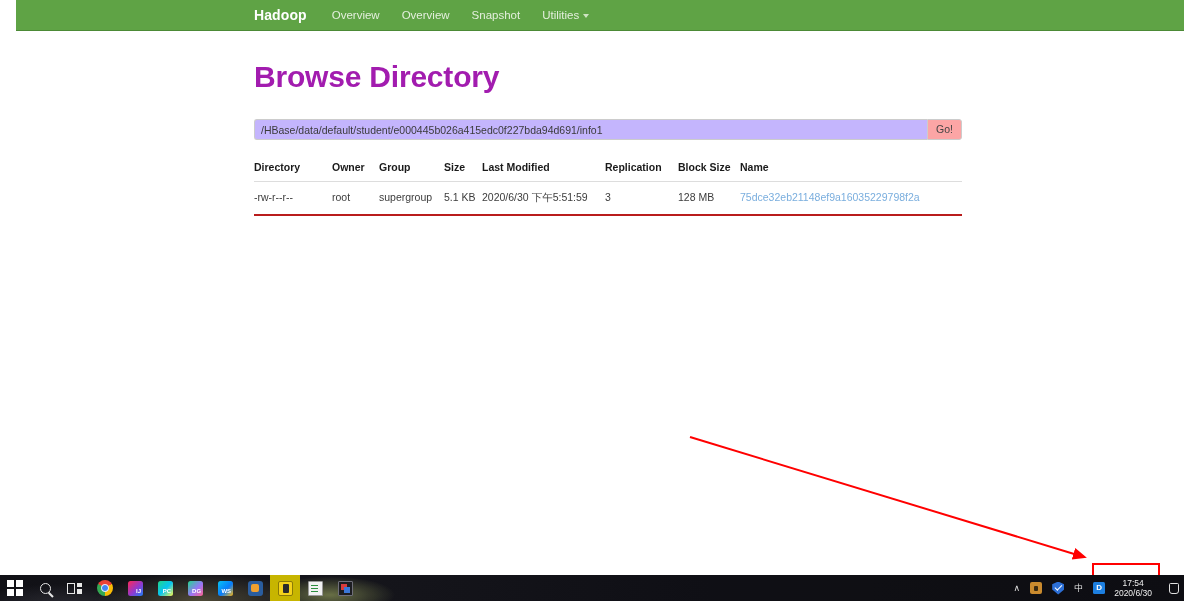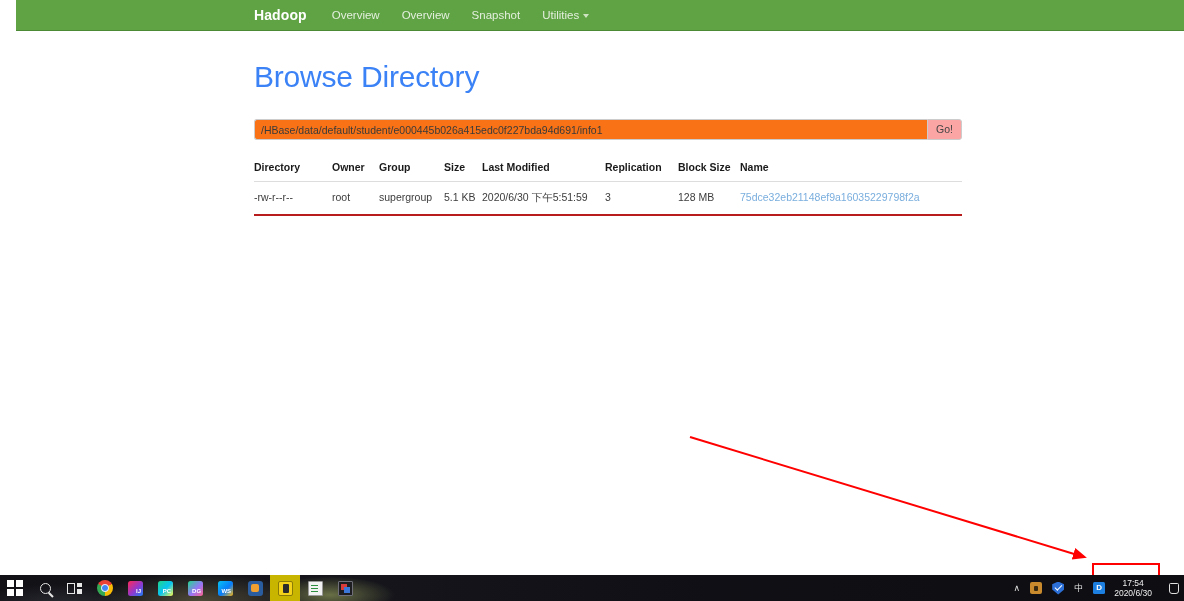--- a/index.html
+++ b/index.html
@@ -77,22 +77,22 @@
     position: absolute;
     left: 238px;
     top: 31px;
     width: 708px;
   }
 
   #page-title {
     margin: 0;
     padding-top: 28px;
     font-size: 30px;
-    font-weight: normal;
-    color: #3b82f6;
+    font-weight: bold;
+    color: #a21caf;
     letter-spacing: -0.2px;
     line-height: 36px;
   }
 
   
   #path-form {
     margin-top: 24px;
     display: flex;
     width: 708px;
     box-sizing: border-box;
@@ -100,21 +100,21 @@
   #path-input {
     flex: 1 1 auto;
     height: 21px;
     border: 1px solid #ccc;
     border-right: none;
     border-radius: 3px 0 0 3px;
     padding: 0 6px;
     font-size: 10.5px;
     font-family: "Liberation Sans", sans-serif;
     color: #3a3a3a;
-    background: #f97316;
+    background: #c4b5fd;
     outline: none;
     box-sizing: border-box;
     min-width: 0;
   }
   #go-button {
     flex: 0 0 auto;
     height: 21px;
     padding: 0 8px;
     border: 1px solid #ccc;
     border-radius: 0 3px 3px 0;

